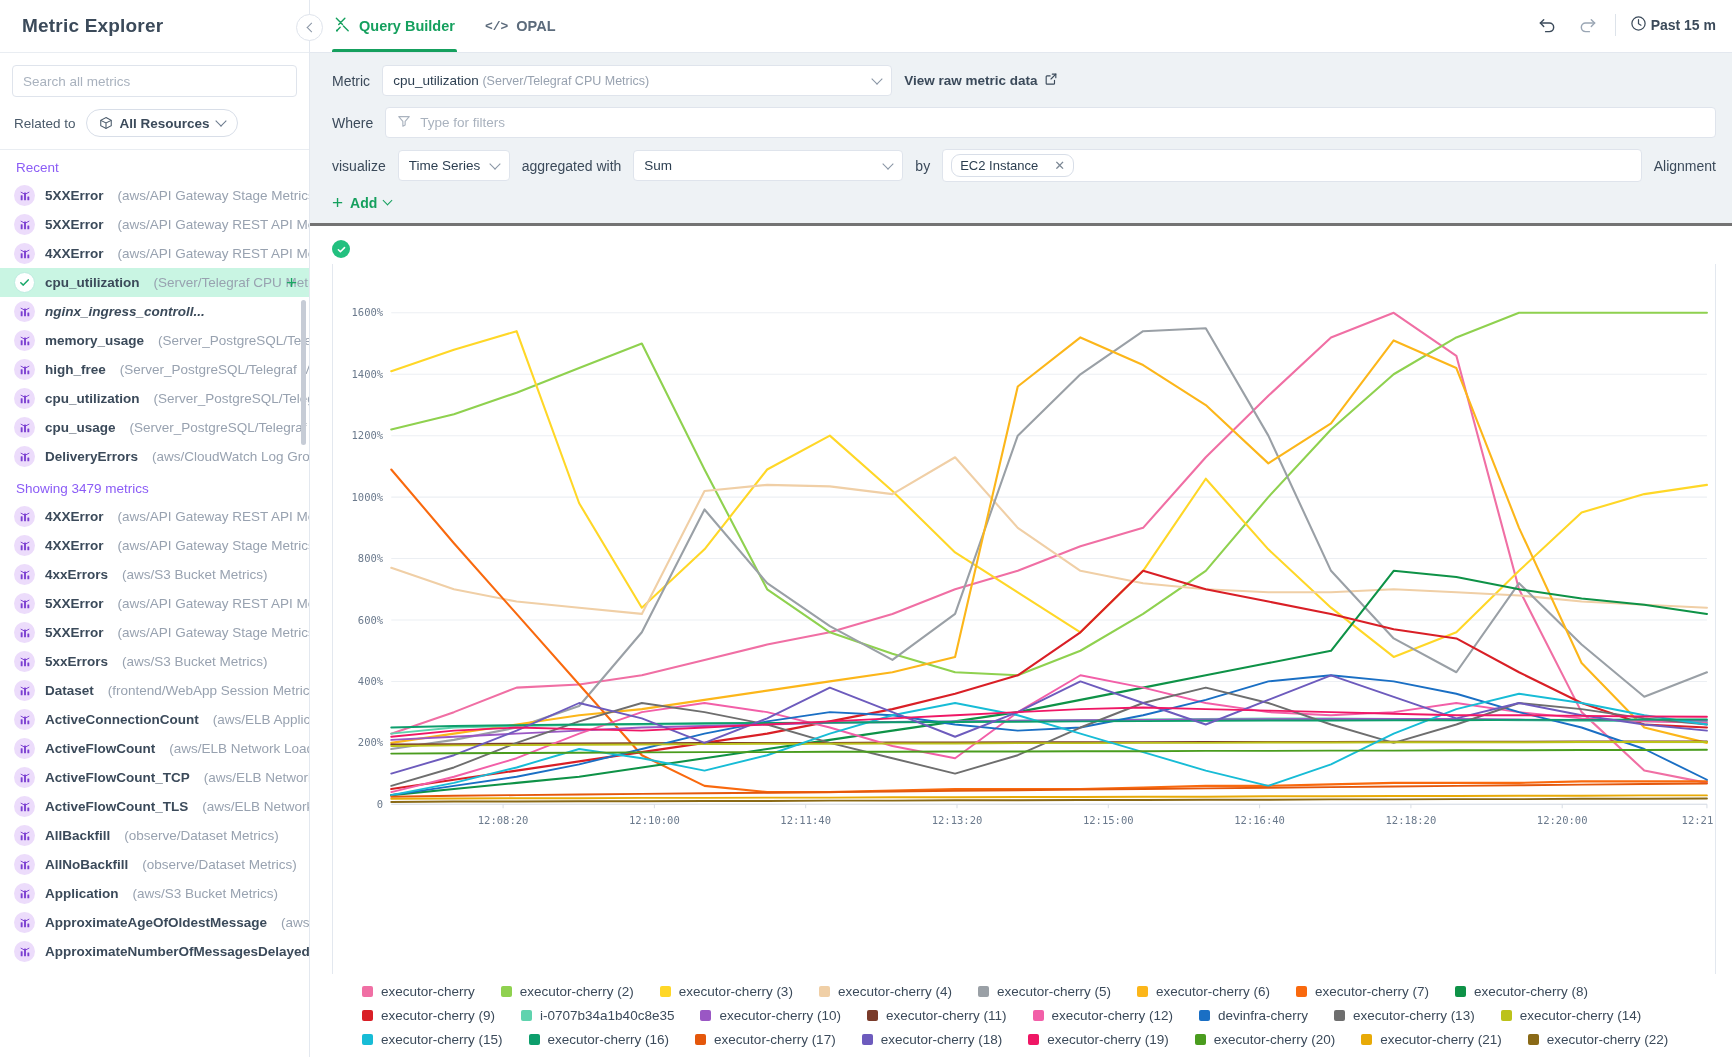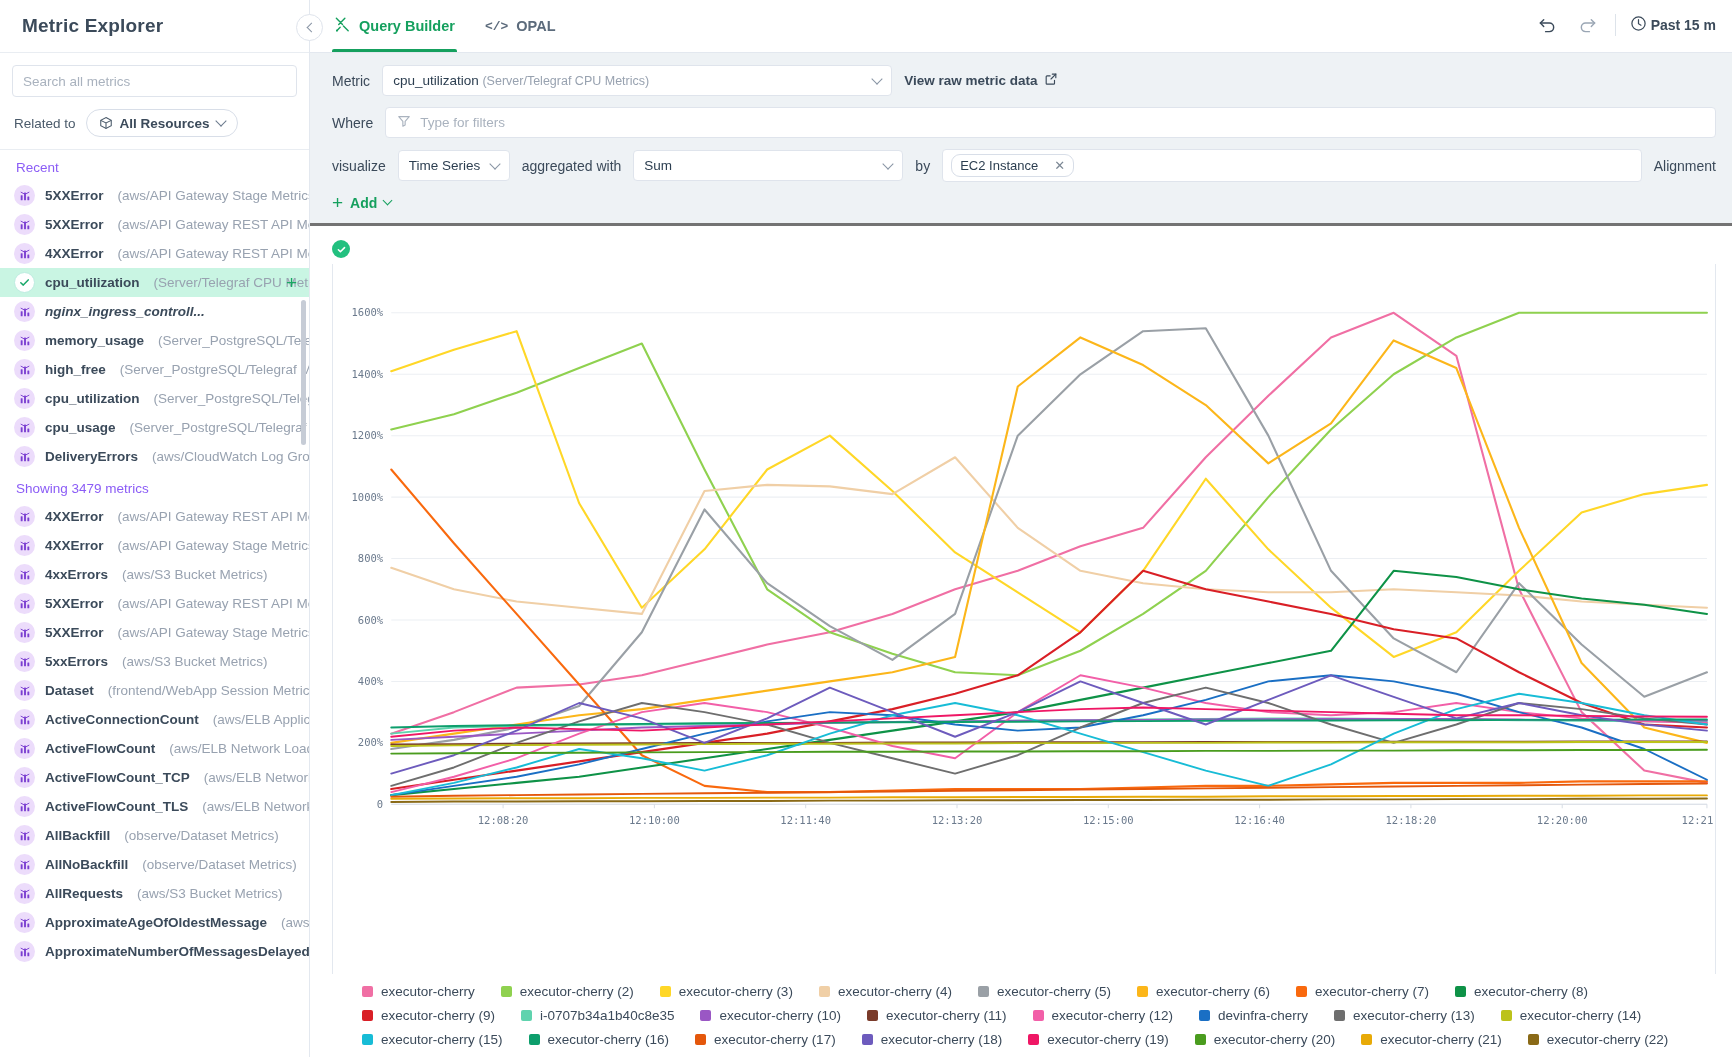--- a/index.html
+++ b/index.html
@@ -426,21 +426,21 @@
           </div>
           <div class="sb-row">
             <span class="sb-ico">
               <svg width="12" height="12" viewBox="0 0 14 14" fill="#7b3fd1">
   <rect x="2" y="6" width="2.2" height="6" rx=".6"></rect>
                 <rect x="5.9" y="3" width="2.2" height="9" rx=".6"></rect>
   <rect x="9.8" y="7.5" width="2.2" height="4.5" rx=".6"></rect>
                 <path d="M2 2.4 L7 5 L12 2.4" stroke="#7b3fd1" stroke-width="1.1" fill="none"></path>
               </svg>
             </span>
-            <span class="sb-name">AllRequests</span>
+            <span class="sb-name">Application</span>
             <span class="sb-src">(aws/S3 Bucket Metrics)</span>
           </div>
           <div class="sb-row">
             <span class="sb-ico">
               <svg width="12" height="12" viewBox="0 0 14 14" fill="#7b3fd1">
   <rect x="2" y="6" width="2.2" height="6" rx=".6"></rect>
                 <rect x="5.9" y="3" width="2.2" height="9" rx=".6"></rect>
   <rect x="9.8" y="7.5" width="2.2" height="4.5" rx=".6"></rect>
                 <path d="M2 2.4 L7 5 L12 2.4" stroke="#7b3fd1" stroke-width="1.1" fill="none"></path>
               </svg>

